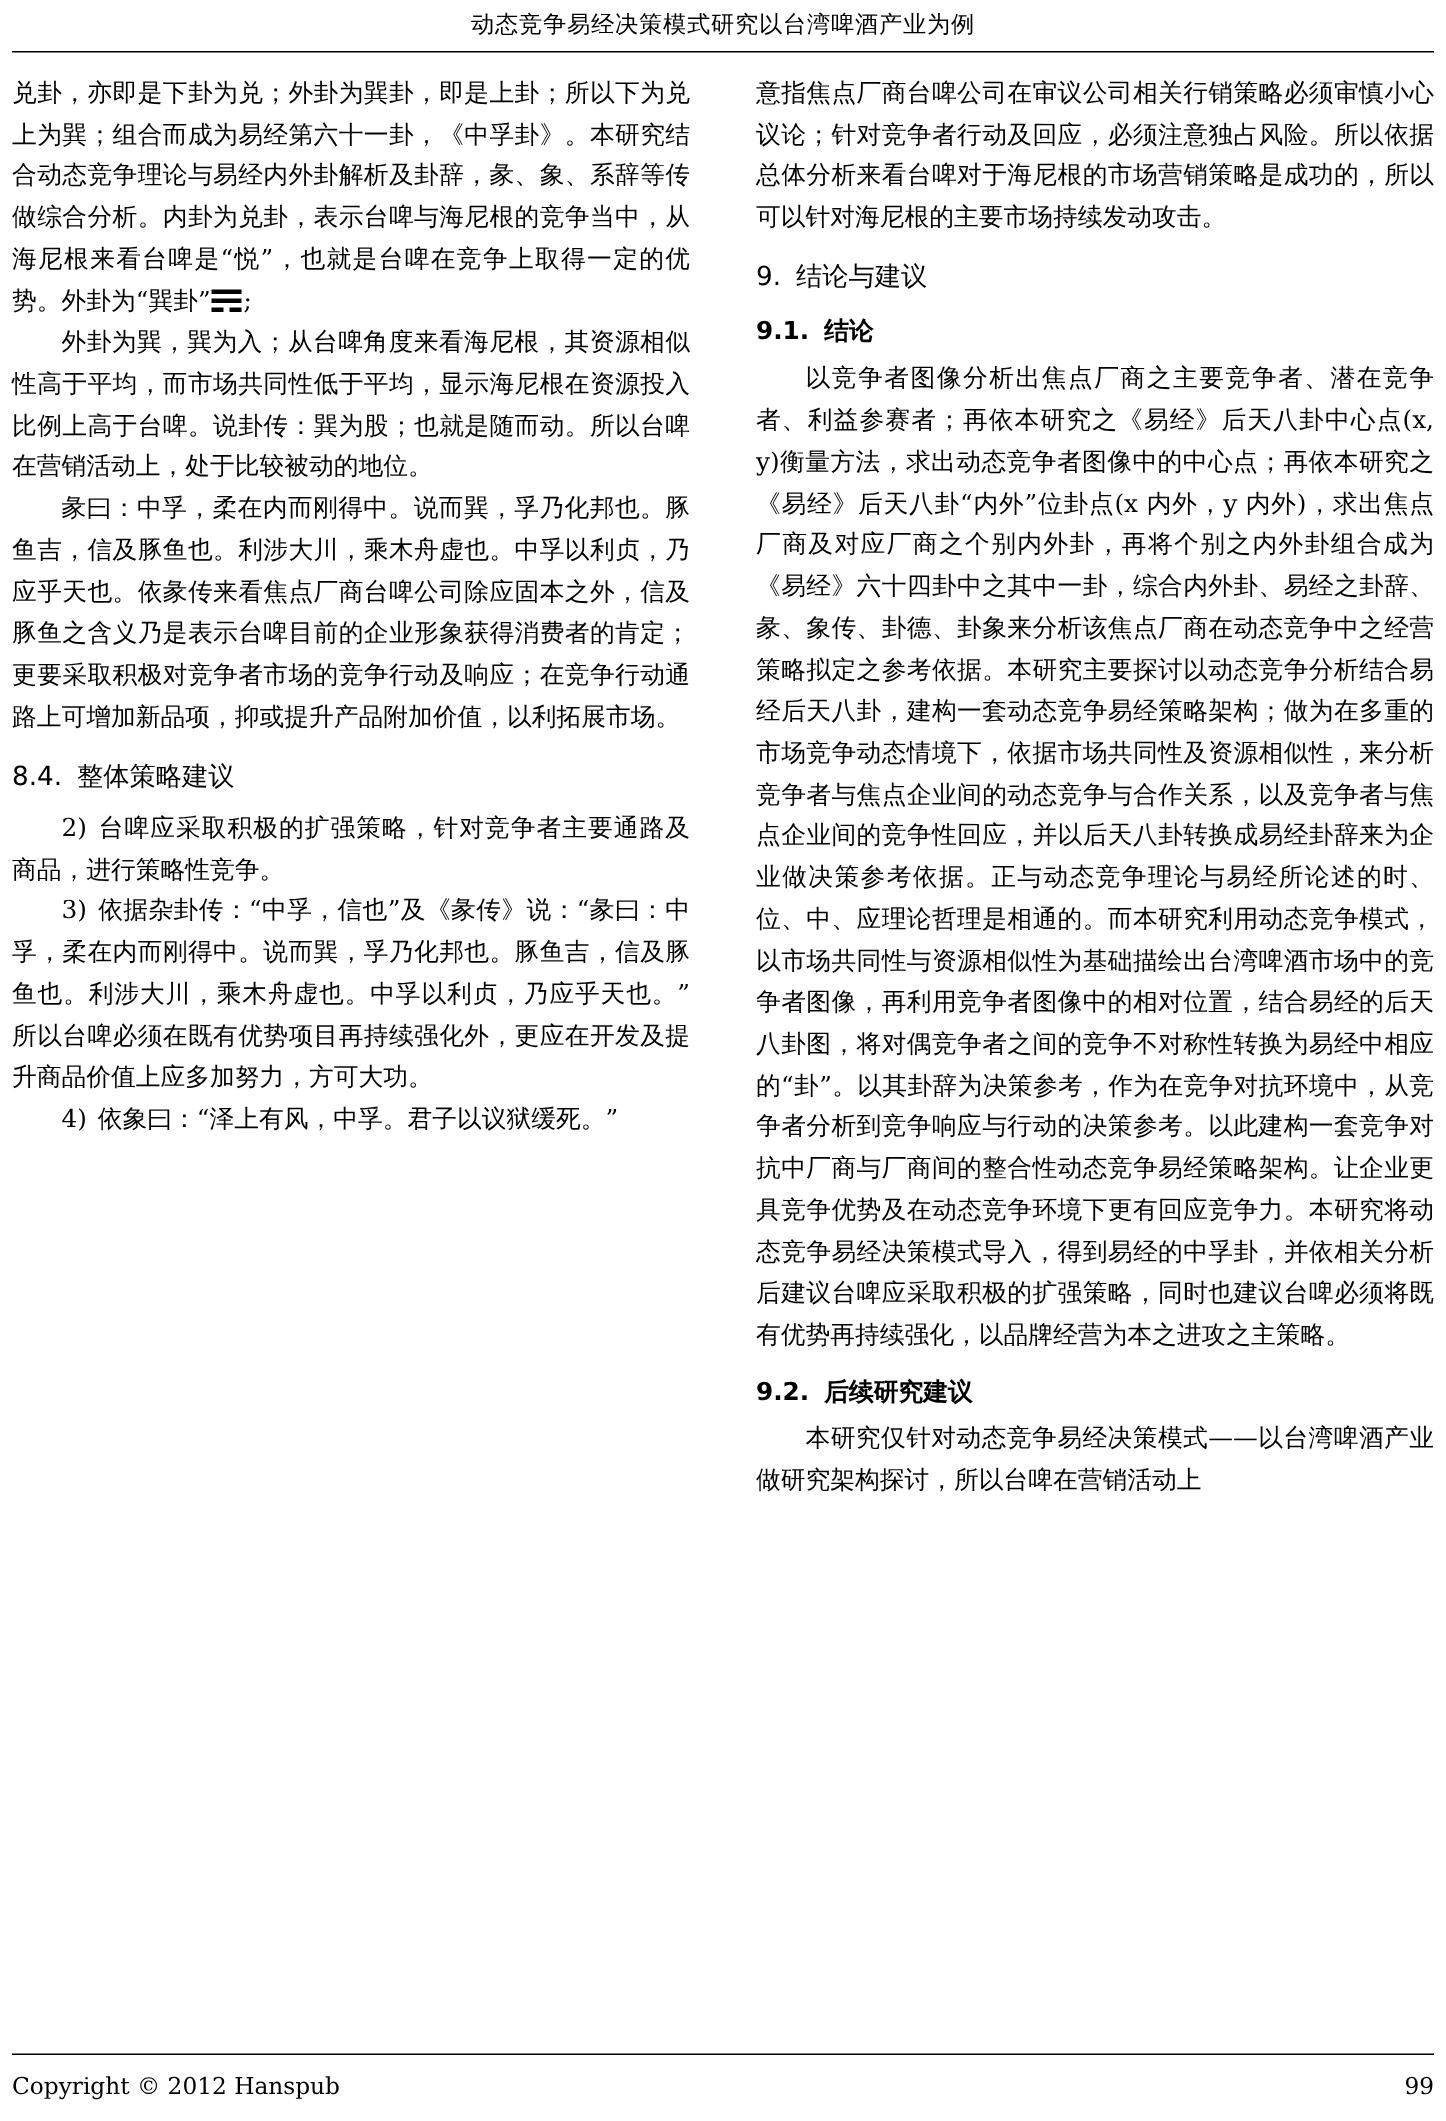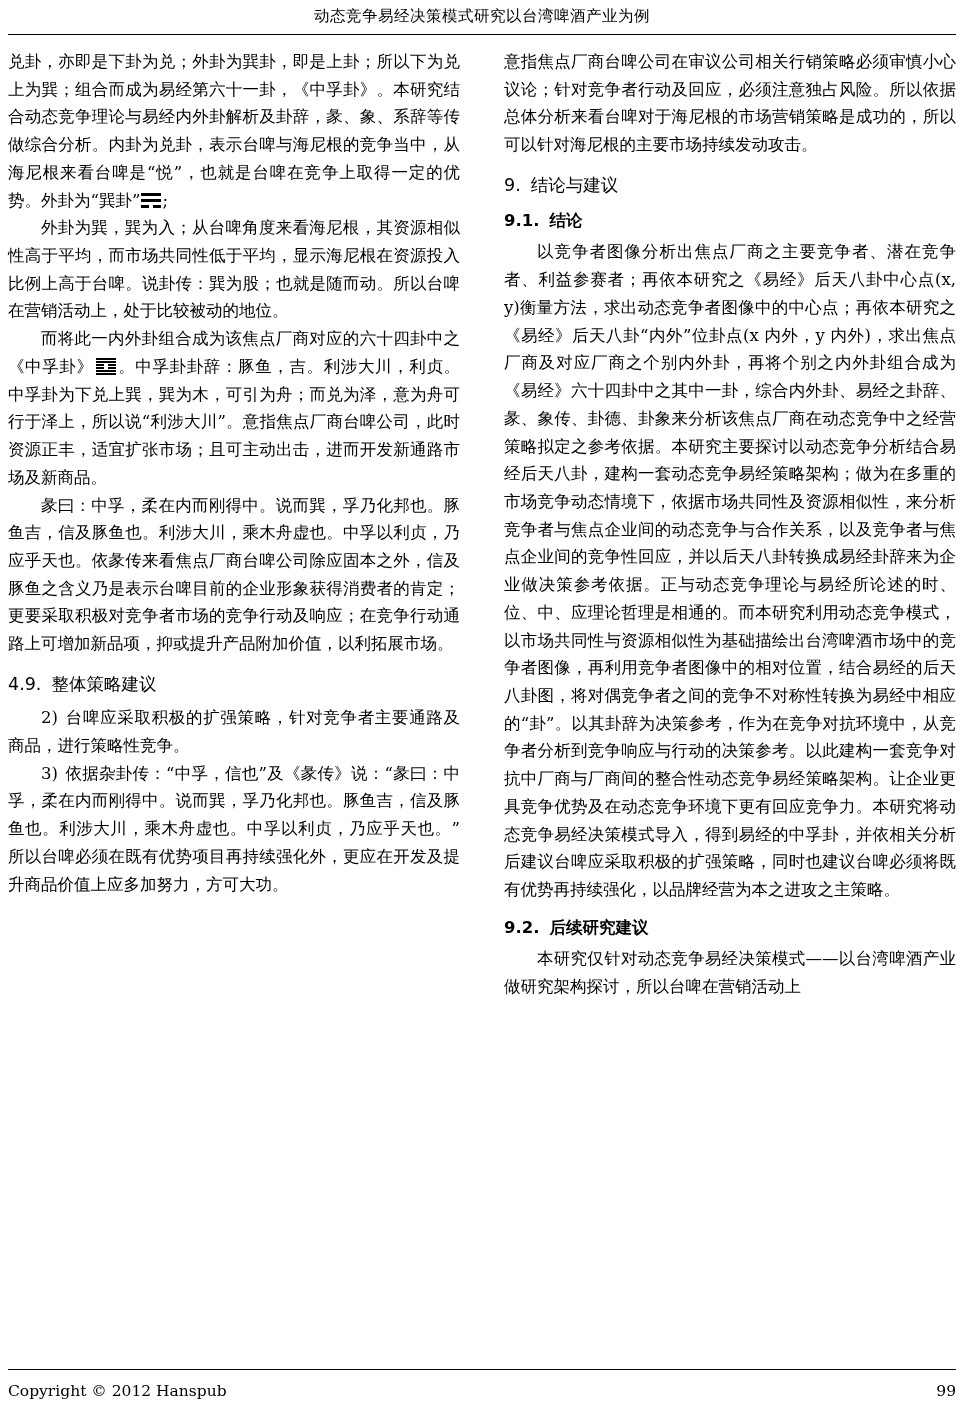--- a/index.html
+++ b/index.html
@@ -183,31 +183,31 @@
   <div class="head-rule"></div>
 
   <div class="columns">
 
     <div class="col">
 
       <p class="flush"><span>兑卦，亦即是下卦为兑；外卦为巽卦，即是上卦；所以下为兑上为巽；组合而成为易经第六十一卦，《中孚卦》。本研究结合动态竞争理论与易经内外卦解析及卦辞，彖、象、系辞等传做综合分析。内卦为兑卦，表示台啤与海尼根的竞争当中，从海尼根来看台啤是“悦”，也就是台啤在竞争上取得一定的优势。外卦为“巽卦”</span><span class="trigram"><i></i><i></i><i class="yin"></i></span>;</p>
 
       <p class="ind">外卦为巽，巽为入；从台啤角度来看海尼根，其资源相似性高于平均，而市场共同性低于平均，显示海尼根在资源投入比例上高于台啤。说卦传：巽为股；也就是随而动。所以台啤在营销活动上，处于比较被动的地位。</p>
 
-      <p class="ind"><span>而将此一内外卦组合成为该焦点厂商对应的六十四卦中之《中孚卦》</span><span class="hexagram"><i></i><i></i><i class="yin"></i><i class="yin"></i><i></i><i></i></span><span>。中孚卦卦辞：豚鱼，吉。利涉大川，利贞。中孚卦为下兑上巽，巽为木，可引为舟；而兑为泽，意为舟可行于泽上，所以说“利涉大川”。意指焦点厂商台啤公司，此时资源正丰，适宜扩张市场；且可主动出击，进而开发新通路市场及新商品。</span></p>
 
       <p class="ind">彖曰：中孚，柔在内而刚得中。说而巽，孚乃化邦也。豚鱼吉，信及豚鱼也。利涉大川，乘木舟虚也。中孚以利贞，乃应乎天也。依彖传来看焦点厂商台啤公司除应固本之外，信及豚鱼之含义乃是表示台啤目前的企业形象获得消费者的肯定；更要采取积极对竞争者市场的竞争行动及响应；在竞争行动通路上可增加新品项，抑或提升产品附加价值，以利拓展市场。</p>
 
-      <h2 class="sec"><span class="num">4.9.</span><span>整体策略建议</span></h2>
+      <h2 class="sec"><span class="num">8.4.</span><span>整体策略建议</span></h2>
 
 
       <p class="num-item"><span class="lbl">2)</span>&nbsp;<span>台啤应采取积极的扩强策略，针对竞争者主要通路及商品，进行策略性竞争。</span></p>
 
       <p class="num-item"><span class="lbl">3)</span>&nbsp;<span>依据杂卦传：“中孚，信也”及《彖传》说：“彖曰：中孚，柔在内而刚得中。说而巽，孚乃化邦也。豚鱼吉，信及豚鱼也。利涉大川，乘木舟虚也。中孚以利贞，乃应乎天也。”所以台啤必须在既有优势项目再持续强化外，更应在开发及提升商品价值上应多加努力，方可大功。</span></p>
 
+      <p class="num-item"><span class="lbl">4)</span>&nbsp;<span>依象曰：“泽上有风，中孚。君子以议狱缓死。”</span></p>
 
     </div>
 
     <div class="col">
 
       <p class="flush">意指焦点厂商台啤公司在审议公司相关行销策略必须审慎小心议论；针对竞争者行动及回应，必须注意独占风险。所以依据总体分析来看台啤对于海尼根的市场营销策略是成功的，所以可以针对海尼根的主要市场持续发动攻击。</p>
 
       <h2 class="sec"><span class="num">9.</span><span>结论与建议</span></h2>
 
       <h3 class="sub"><span class="num">9.1.</span><span>结论</span></h3>

